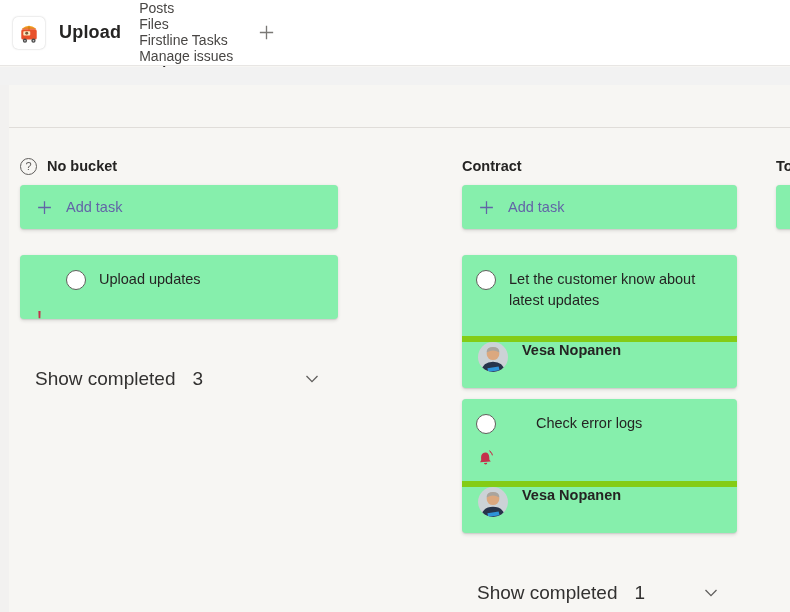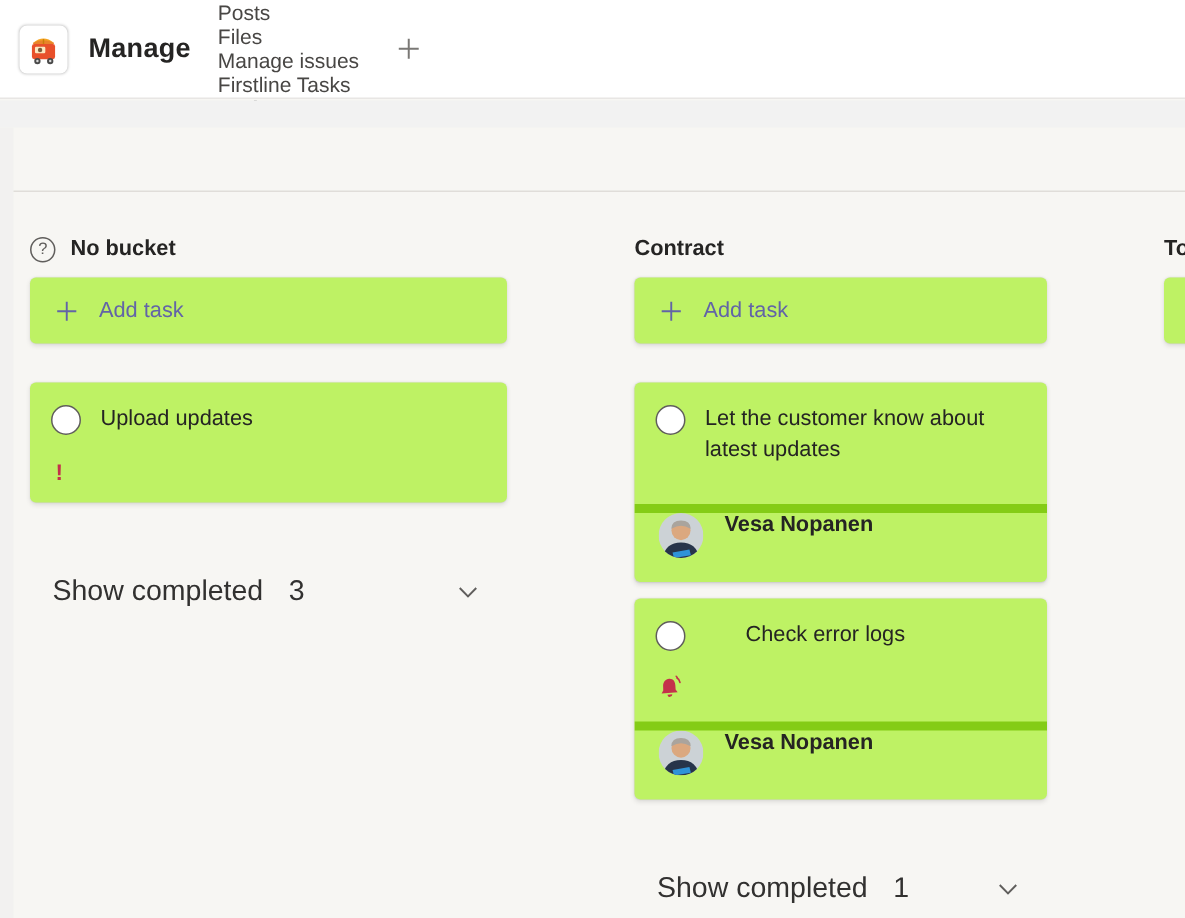--- a/index.html
+++ b/index.html
@@ -38,50 +38,50 @@
   .add-tab { margin-left: 16px; display: flex; align-items: center; cursor: pointer; }
 
   
   .toolbar-band { position: absolute; top: 67px; left: 0; width: 790px; height: 18px; background: #f2f2f2; }
   .left-gutter  { position: absolute; top: 85px; left: 0; width: 9px; height: 527px; background: #f2f1f0; }
   .board-divider { position: absolute; top: 127px; left: 9px; width: 781px; height: 1px; background: #e0ddd9; }
 
   
   .column { position: absolute; top: 128px; width: 318px; }
   .col-1 { left: 20px; }
-  .col-2 { left: 380px; padding-left: 43px; }
+  .col-2 { left: 419px; padding-left: 43px; }
   .col-3 { left: 776px; }
 
   .col-header { margin-top: 28px; height: 20px; display: flex; align-items: center;
                 font-size: 14.5px; font-weight: 700; color: #252423; }
   .help-icon {
     width: 17px; height: 17px; margin-right: 10px; flex: none;
     border: 1.3px solid #605e5c; border-radius: 50%;
     display: flex; align-items: center; justify-content: center;
     font-size: 11px; font-weight: 400; color: #605e5c;
   }
 
   .card {
-    background: #bef264; border-radius: 4px;
+    background: #86efac; border-radius: 4px;
     box-shadow: 0 .3px .9px rgba(0,0,0,.08), 0 1.6px 3.6px rgba(0,0,0,.11);
   }
   .add-card { margin-top: 9px; height: 44px; display: flex; align-items: center;
               padding: 0 16px; cursor: pointer; }
   .add-card .plus { display: inline-flex; margin-right: 13px; }
   .add-label { font-size: 14.5px; color: #6264a7; }
 
   .task-card { margin-top: 26px; cursor: pointer; overflow: hidden; }
   .task-card.mt-sm { margin-top: 11px; }
 
   .card-body { padding: 14px 14px 0 14px; display: flex; align-items: flex-start; }
   .checkbox { width: 20px; height: 20px; flex: none; margin-top: 1px;
               border: 1.5px solid #605e5c; border-radius: 50%; background: #fff; cursor: pointer; }
   .task-title { margin-left: 13px; font-size: 14.5px; line-height: 21px; color: #252423; }
 
-  .tc-1 { height: 80px; position: relative; }
+  .tc-1 { height: 64px; position: relative; padding-left: 32px; }
   .priority-mark { position: absolute; left: 17px; top: 52px;
                    font-size: 15px; font-weight: 700; color: #c4314b; }
 
   .tc-body-h1 { height: 81px; }
   .tc-body-h2 { height: 82px; position: relative; gap: 27px; }
   .urgent-bell { position: absolute; left: 15px; top: 51px; display: inline-flex; }
 
   .card-footer { height: 52px; border-top: 6px solid #84cc16;
                  display: flex; align-items: flex-start; padding: 0 16px; font-weight: bold; }
   .avatar { width: 30px; height: 30px; flex: none; border-radius: 50%; overflow: hidden; }
@@ -103,34 +103,34 @@
       <rect x="15.4" y="7.5" width="1.2" height="5" fill="#c77d0a"></rect>
       <rect x="6.5" y="11.5" width="19" height="12.5" rx="2" fill="#e8502a"></rect>
       <rect x="9" y="13.8" width="8.5" height="5.2" rx="1" fill="#fbe7c0"></rect>
       <circle cx="13.2" cy="16.4" r="1.8" fill="#7a5b3a"></circle>
       <circle cx="11" cy="25.5" r="2.6" fill="#4a4a4a"></circle>
       <circle cx="21.5" cy="25.5" r="2.6" fill="#4a4a4a"></circle>
       <circle cx="11" cy="25.5" r="1" fill="#d8d8d8"></circle>
       <circle cx="21.5" cy="25.5" r="1" fill="#d8d8d8"></circle>
     </svg>
   </div>
-  <div class="team-name">Manage</div>
+  <div class="team-name">Upload</div>
 
   <nav class="tabs">
     <div class="tab">
       <span>Posts</span>
     </div>
     <div class="tab">
       <span>Files</span>
     </div>
     <div class="tab">
+      <span>Firstline Tasks</span>
+    </div>
+    <div class="tab">
       <span>Manage issues</span>
-    </div>
-    <div class="tab">
-      <span>Firstline Tasks</span>
     </div>
     <div class="tab active">
       <span>Tasks</span>
       <span class="tab-chevron">
         <svg width="12" height="12" viewBox="0 0 12 12">
             <path d="M2.5 4.2 L6 7.8 L9.5 4.2" fill="none" stroke="#605e5c" stroke-width="1.2"></path>
           </svg>
       </span>
       <span class="tab-underline"></span>
     </div>

